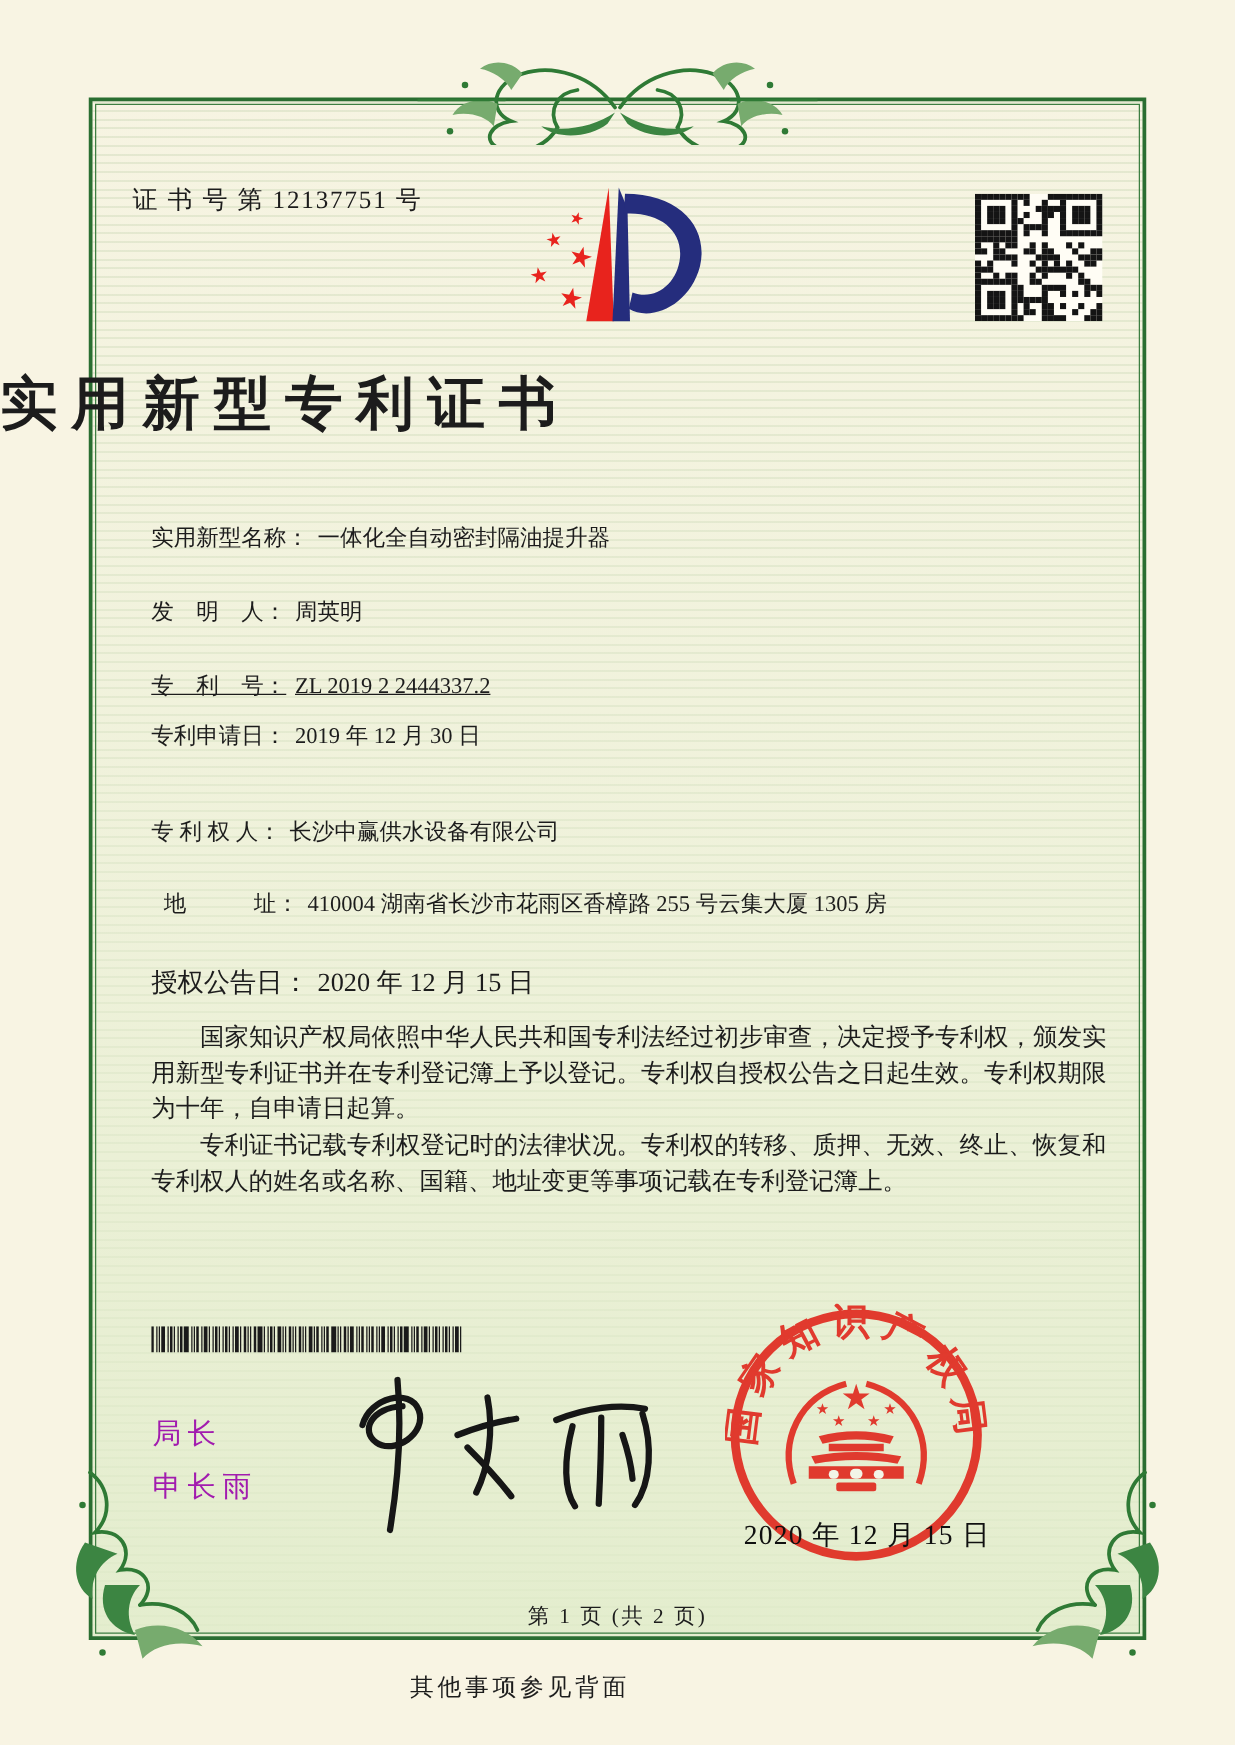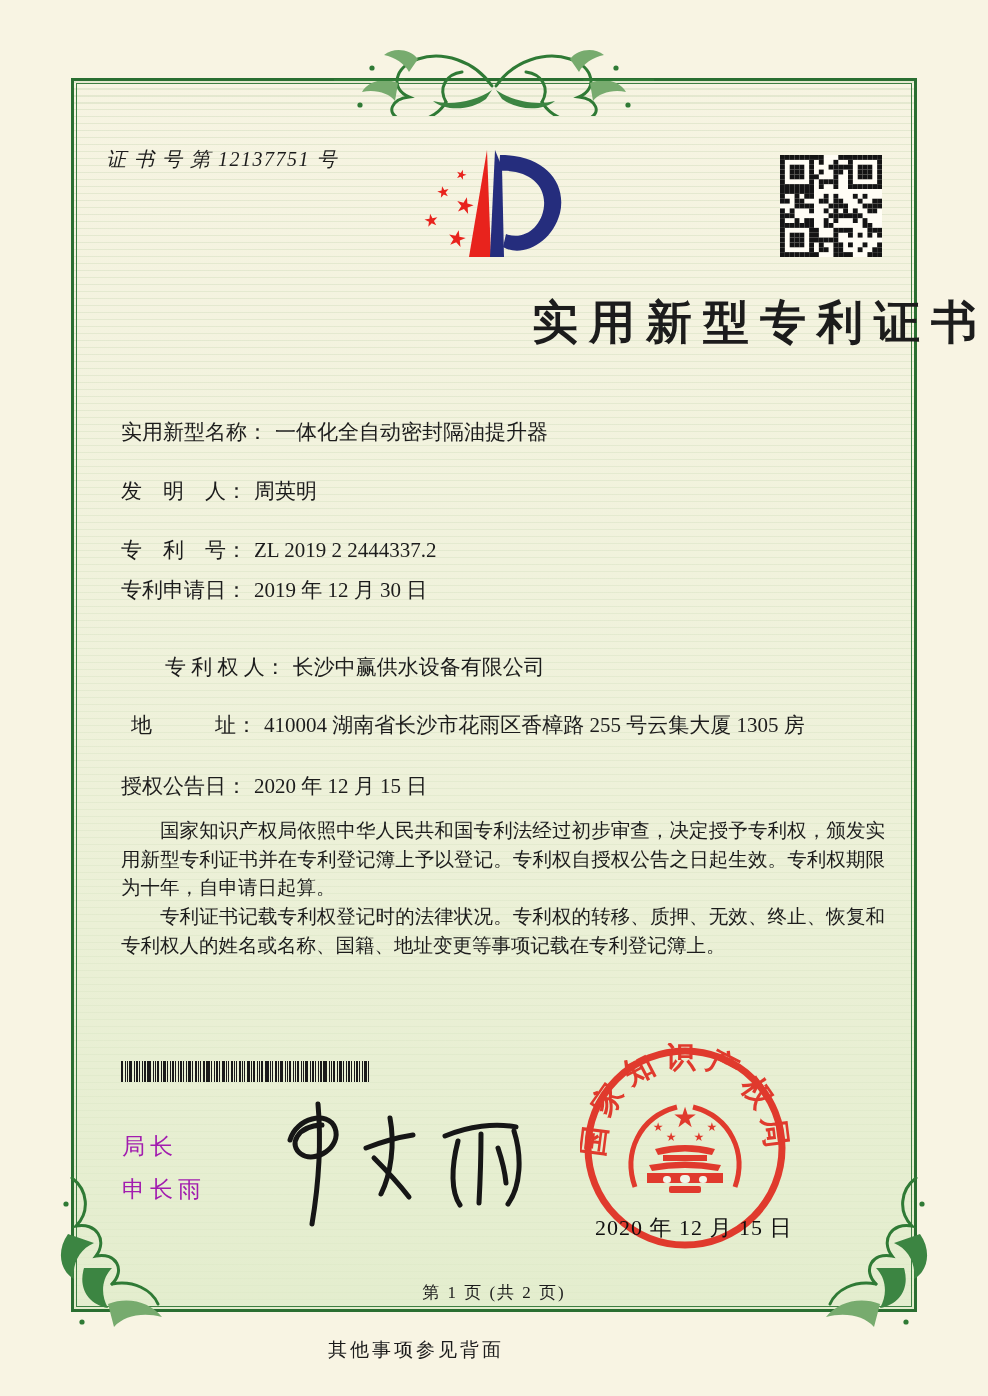--- a/index.html
+++ b/index.html
@@ -16,30 +16,30 @@
       linear-gradient(180deg, rgba(238,243,220,.15) 0%, rgba(230,239,210,.55) 55%, rgba(224,236,202,.85) 100%),
       repeating-linear-gradient(180deg, rgba(125,165,105,.18) 0 1.5px, rgba(255,255,255,0) 1.5px 7px);
   }
   .border-box{
     position:absolute; left:71px; top:78px; width:846px; height:1234px;
     border:3px solid #2a6e31; box-sizing:border-box; pointer-events:none;
   }
   .border-box::after{
     content:""; position:absolute; inset:2px; border:1px solid #3d7f42;
   }
-  .cert-no{position:absolute; left:106px; top:146px; font-size:20px; letter-spacing:1.5px;font-style:italic;}
+  .cert-no{position:absolute; left:106px; top:146px; font-size:20px; letter-spacing:1.5px;}
   .logo{position:absolute; left:415px; top:145px;}
   .qr{position:absolute; left:780px; top:155px;}
   .title{
     position:absolute; left:0; top:292px; width:988px; margin:0;
-    text-align:right; font-size:46px; font-weight:bold; letter-spacing:11px;
-  }
-  .frow{position:absolute; left:121px; width:780px; font-size:21px; white-space:nowrap;}
+    text-align:left; font-size:46px; font-weight:bold; letter-spacing:11px;
+  }
+  .frow{position:absolute; left:121px; width:780px; font-size:18px; white-space:nowrap;}
   .frow .val{margin-left:7px;}
-  .f0{top:418px;} .f1{top:477px;} .f2{top:536px;} .f3{top:576px;} .f4{top:653px;margin-left:44px;} .f5{top:711px;margin-left:10px;}
+  .f0{top:418px;} .f1{top:477px;} .f2{top:536px;text-decoration:underline;} .f3{top:576px;} .f4{top:653px;} .f5{top:711px;margin-left:10px;}
   .grant{position:absolute; left:121px; top:772px; width:780px; font-size:21px; white-space:nowrap;}
   .grant .g2{position:absolute; left:372px; top:0;}
   .grant .val{margin-left:7px;}
   .para{
     position:absolute; left:121px; width:764px; font-size:19.5px; line-height:28.5px;
     text-align:justify; text-indent:2em;
   }
   .p1{top:817px;} .p2{top:903px;}
   .barcode{position:absolute; left:121px; top:1061px;}
   .director-title,.director-name{

